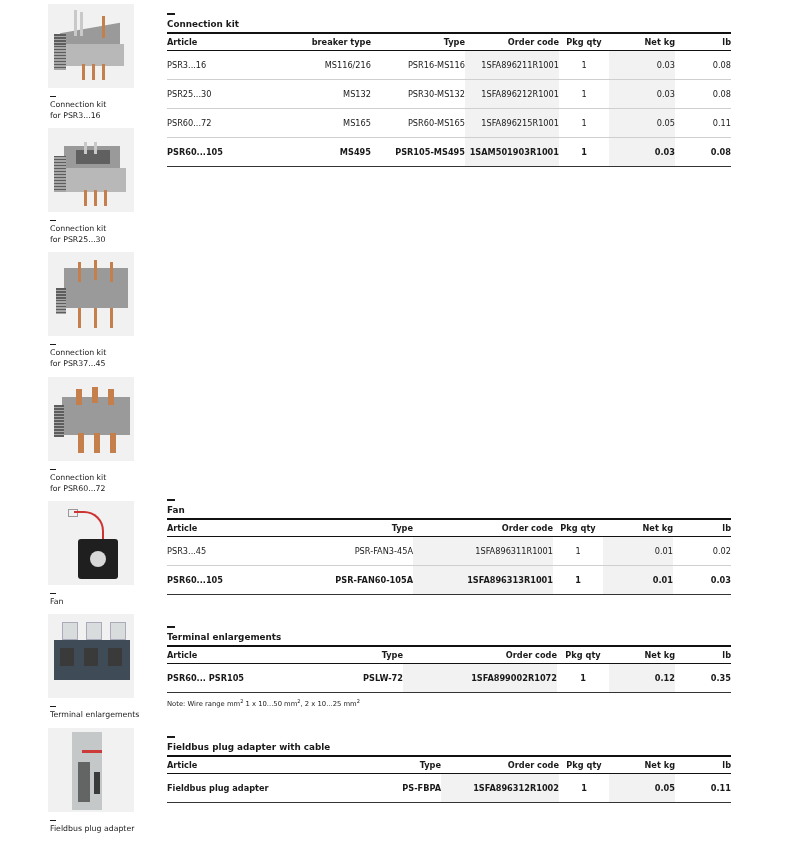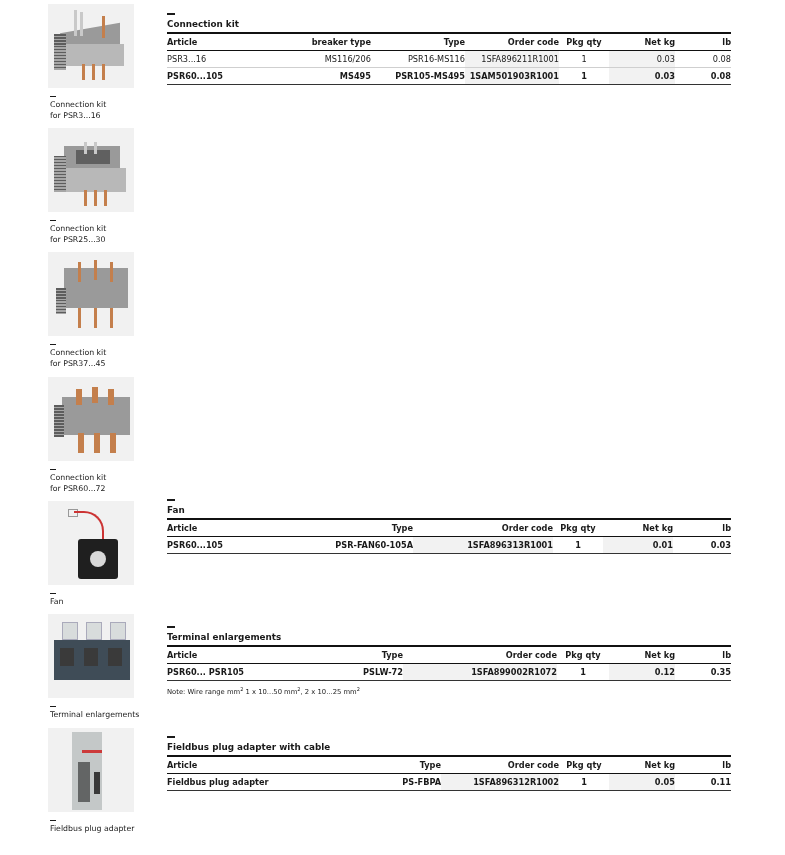--- a/index.html
+++ b/index.html
@@ -30,21 +30,21 @@
   table.spec {
     width: 564px; border-collapse: collapse; font-size: 8.2px; table-layout: fixed;
   }
   table.spec thead tr th {
     border-top: 2.4px solid #111; border-bottom: 1.4px solid #111;
     font-weight: bold; padding: 2px 0 2px 0; height: 12px; text-align: right;
   }
   table.spec thead th.left { text-align: left; }
   table.spec thead th.center { text-align: center; }
   table.spec tbody td {
-    padding: 2px 0; height: 12px; text-align: right; border-bottom: 1px solid #cfcfcf;
+    padding: 8px 0; height: 12px; text-align: right; border-bottom: 1px solid #cfcfcf;
   }
   table.spec tbody tr:last-child td { border-bottom: 1.6px solid #333; font-weight: bold; }
   table.spec tbody td.left { text-align: left; }
   table.spec tbody td.center { text-align: center; }
   table.spec tbody td.shade { background: #f2f2f2; }
   .note { font-size: 6.8px; margin-top: 5px; }
   sup { font-size: 5px; }
   .body-gray { position: absolute; background: #9a9a9a; }
   .body-lite { position: absolute; background: #b8b8b8; }
   .pin { position: absolute; width: 3px; background: #c47f4c; }
@@ -200,26 +200,44 @@
         <th>Type</th>
         <th>Order code</th>
         <th class="center">Pkg qty</th>
         <th>Net kg</th>
         <th>lb</th>
       </tr>
     </thead>
     <tbody>
       <tr>
         <td class="left">PSR3...16</td>
-        <td>MS116/206</td>
+        <td>MS116/216</td>
         <td>PSR16-MS116</td>
         <td class="shade">1SFA896211R1001</td>
         <td class="center">1</td>
         <td class="shade">0.03</td>
         <td>0.08</td>
+      </tr>
+      <tr>
+        <td class="left">PSR25...30</td>
+        <td>MS132</td>
+        <td>PSR30-MS132</td>
+        <td class="shade">1SFA896212R1001</td>
+        <td class="center">1</td>
+        <td class="shade">0.03</td>
+        <td>0.08</td>
+      </tr>
+      <tr>
+        <td class="left">PSR60...72</td>
+        <td>MS165</td>
+        <td>PSR60-MS165</td>
+        <td class="shade">1SFA896215R1001</td>
+        <td class="center">1</td>
+        <td class="shade">0.05</td>
+        <td>0.11</td>
       </tr>
       <tr>
         <td class="left">PSR60...105</td>
         <td>MS495</td>
         <td>PSR105-MS495</td>
         <td class="shade">1SAM501903R1001</td>
         <td class="center">1</td>
         <td class="shade">0.03</td>
         <td>0.08</td>
       </tr>
@@ -244,20 +262,28 @@
         <th class="left">Article</th>
         <th>Type</th>
         <th>Order code</th>
         <th class="center">Pkg qty</th>
         <th>Net kg</th>
         <th>lb</th>
       </tr>
     </thead>
     <tbody>
       <tr>
+        <td class="left">PSR3...45</td>
+        <td>PSR-FAN3-45A</td>
+        <td class="shade">1SFA896311R1001</td>
+        <td class="center">1</td>
+        <td class="shade">0.01</td>
+        <td>0.02</td>
+      </tr>
+      <tr>
         <td class="left">PSR60...105</td>
         <td>PSR-FAN60-105A</td>
         <td class="shade">1SFA896313R1001</td>
         <td class="center">1</td>
         <td class="shade">0.01</td>
         <td>0.03</td>
       </tr>
     </tbody>
   </table>
 </div>

